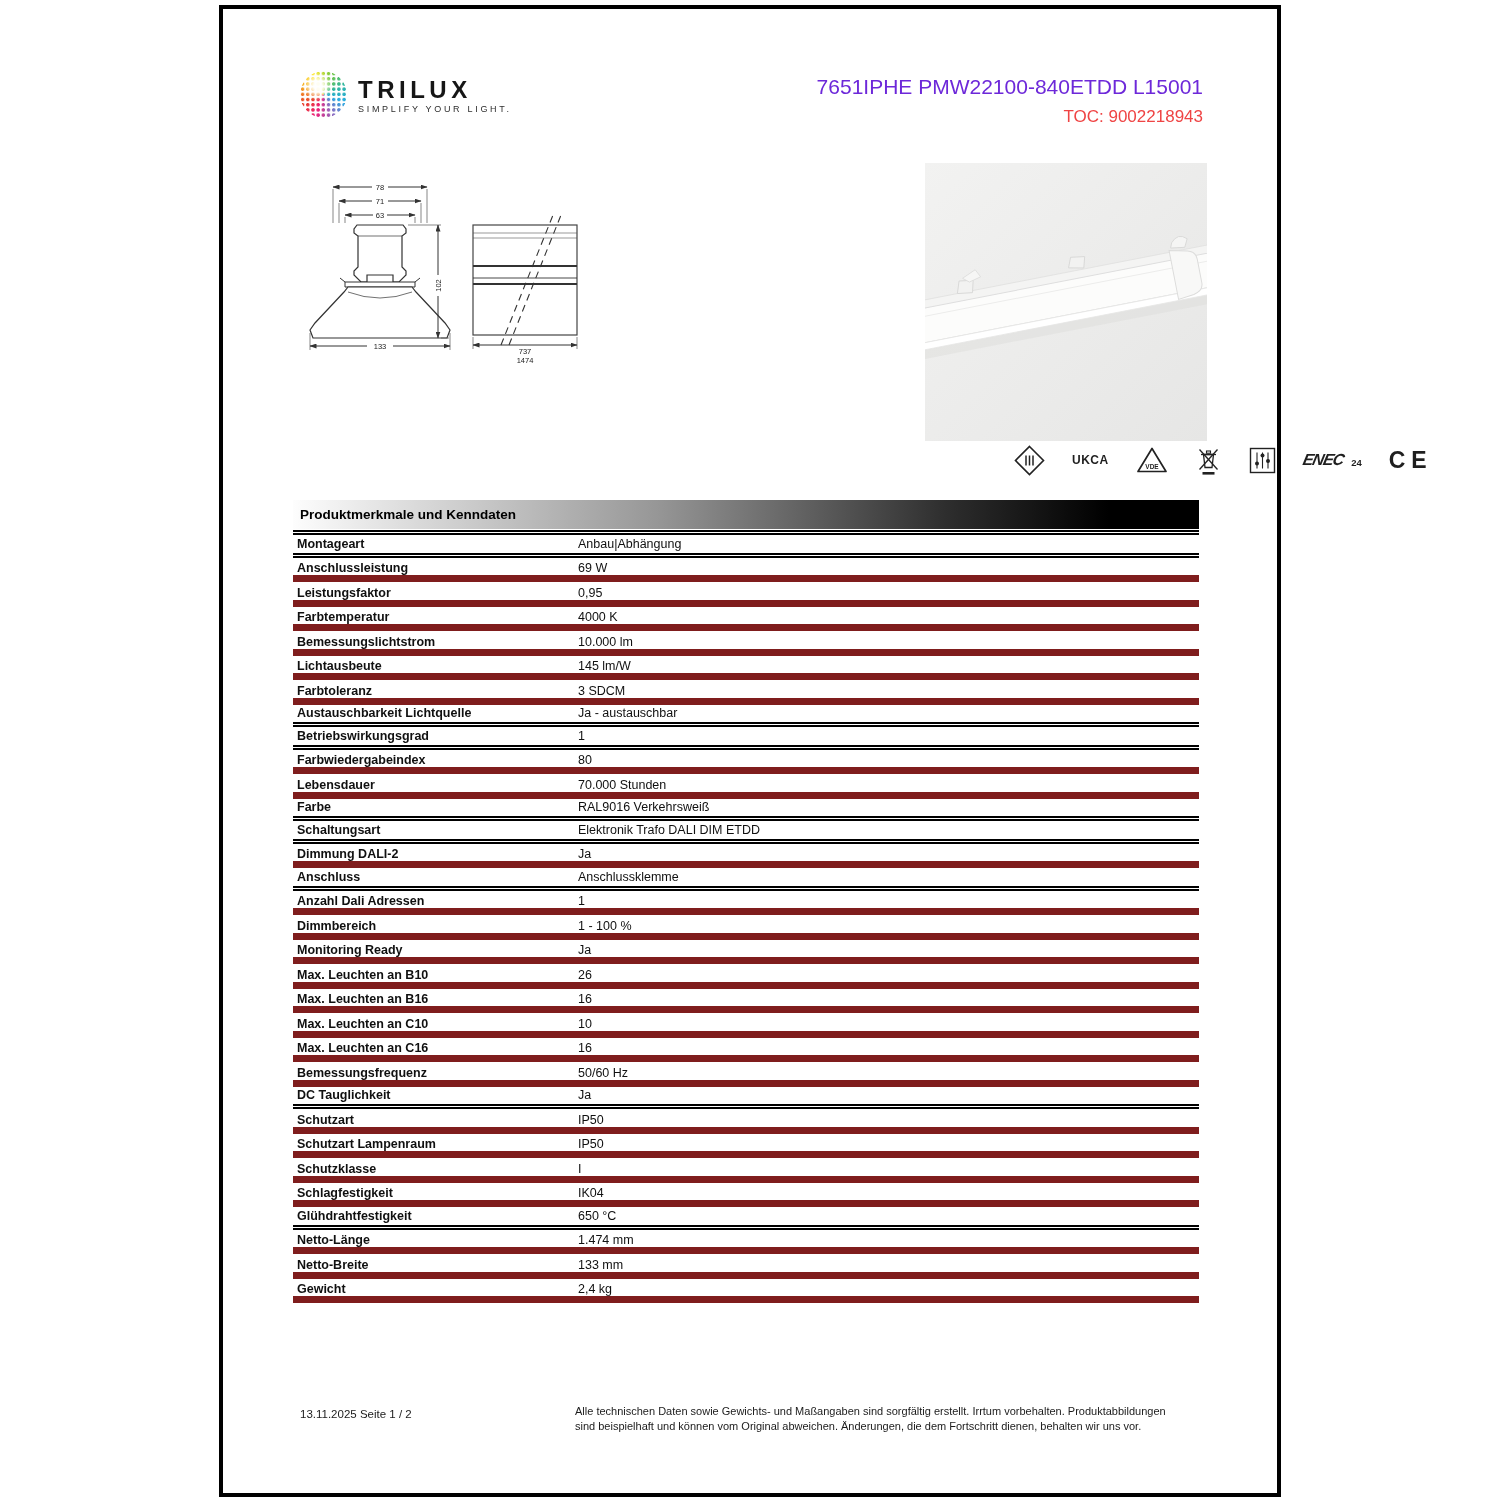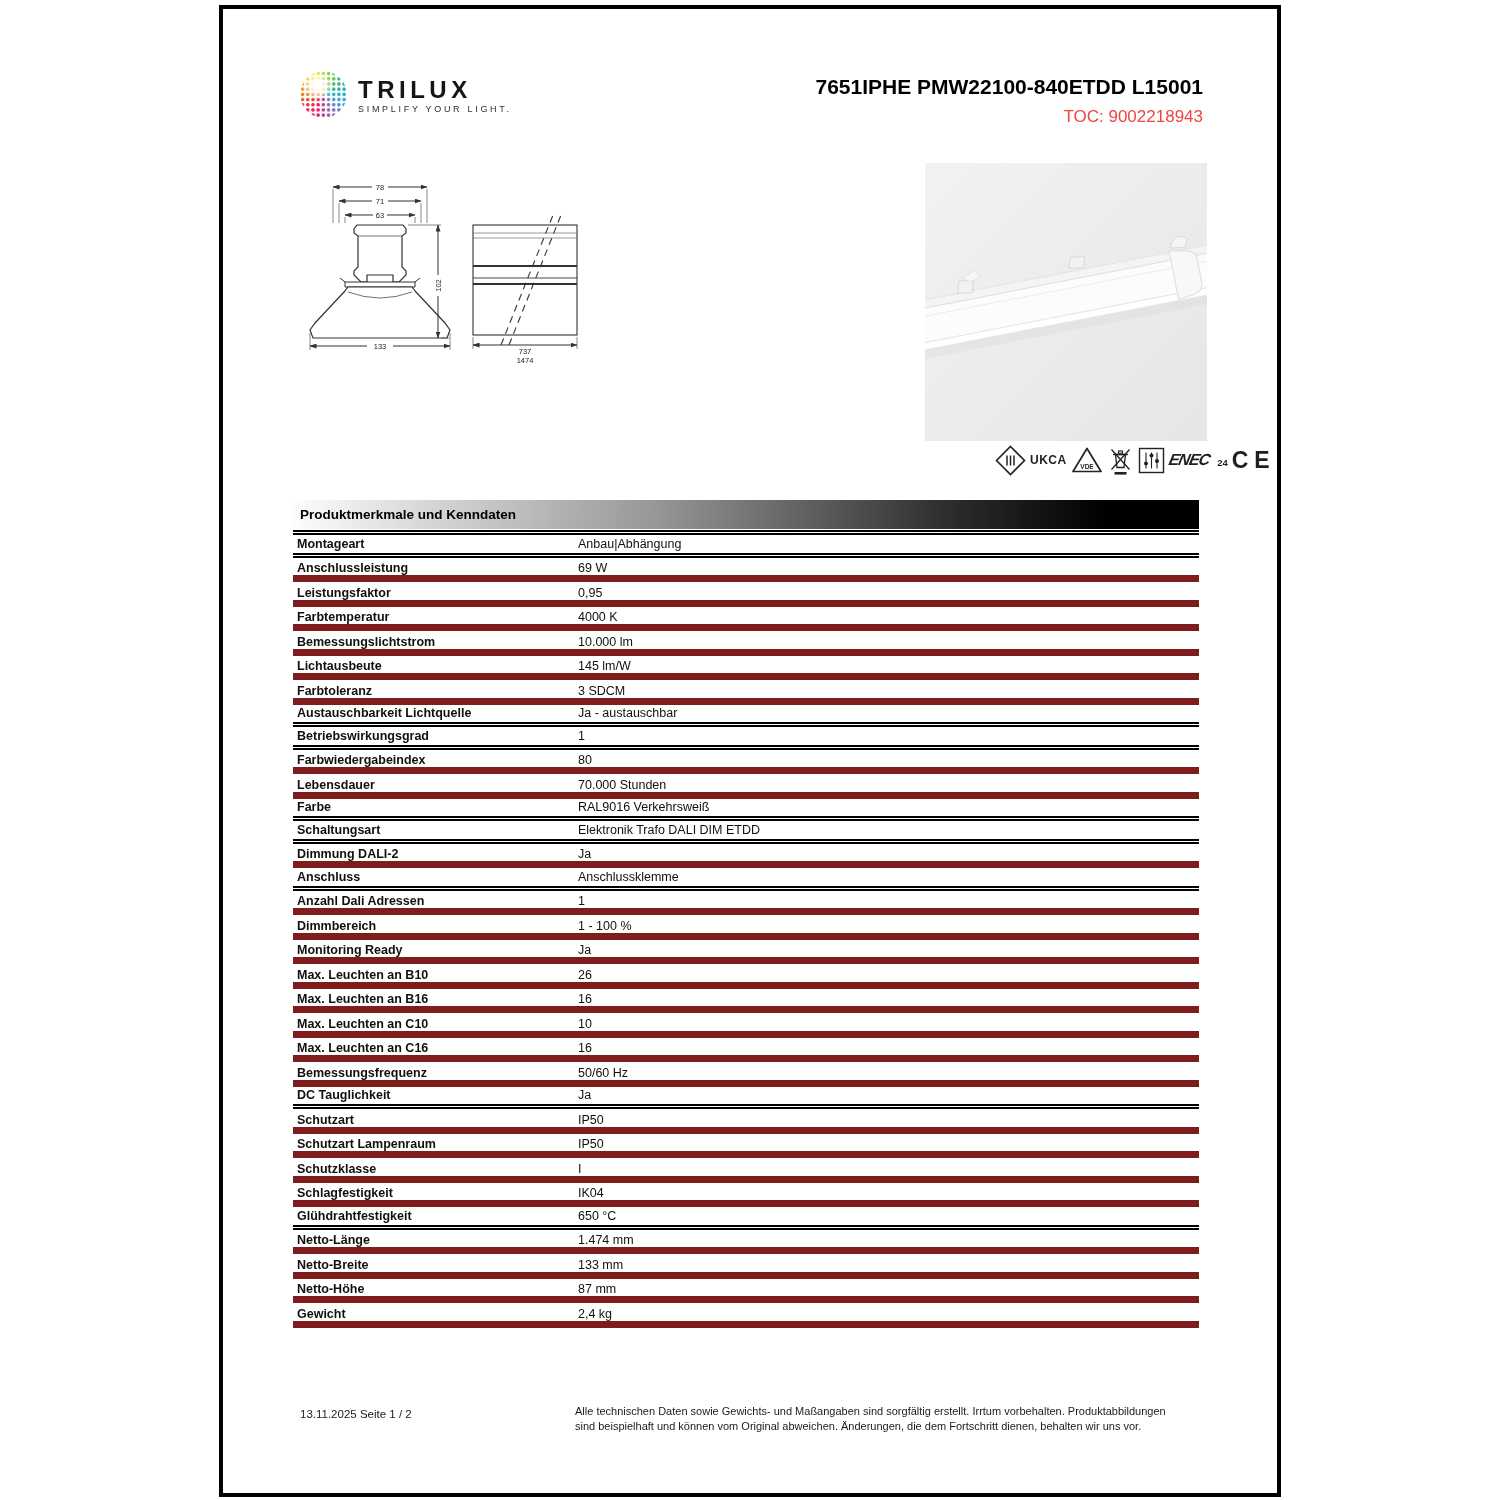--- a/index.html
+++ b/index.html
@@ -21,28 +21,28 @@
     -webkit-mask-image:radial-gradient(circle,#000 1.5px,transparent 2px);
     -webkit-mask-size:5.2px 5.2px;
     mask-image:radial-gradient(circle,#000 1.5px,transparent 2px);
     mask-size:5.2px 5.2px;
   }
   .brand-text{margin-left:11px;padding-top:8px;}
   .brand-name{font-size:24px;font-weight:bold;letter-spacing:4.5px;color:#161616;line-height:22px;}
   .brand-tagline{font-size:9px;letter-spacing:2.7px;color:#2e2e2e;margin-top:3px;}
   
   .header-right{position:absolute;right:74px;top:66px;text-align:right;}
-  .product-title{font-size:21px;font-weight:bold;color:#000000;}
+  .product-title{font-size:21px;font-weight:normal;color:#6d28d9;}
   .toc{font-size:17px;color:#ef4444;margin-top:8px;}
   
   .drawing{position:absolute;left:72px;top:166px;width:290px;height:190px;}
   svg text{font-family:"Liberation Sans",sans-serif;}
   .photo{position:absolute;left:702px;top:154px;width:282px;height:278px;}
   
-  .certs{position:absolute;left:772px;top:433px;width:444px;height:36px;display:flex;align-items:center;gap:4px;color:#1f1f1f;}
+  .certs{position:absolute;left:791px;top:433px;width:444px;height:36px;display:flex;align-items:center;gap:27px;color:#1f1f1f;}
   .cert{display:flex;align-items:center;justify-content:center;}
   .ukca{font-weight:800;font-size:12px;line-height:10px;letter-spacing:.5px;text-align:center;}
   .enec-wrap{display:flex;align-items:flex-end;}
   .enec{font-style:italic;font-weight:800;font-size:16px;transform:skewX(-12deg);letter-spacing:-1px;}
   .enec-24{font-size:9.5px;font-weight:bold;margin-left:8px;margin-bottom:1px;}
   .ce{font-size:23px;font-weight:600;letter-spacing:6px;}
   
   .table-wrap{position:absolute;left:70px;top:491px;width:906px;}
   .table-title{
     height:29px;box-sizing:border-box;display:flex;align-items:center;padding-left:7px;
@@ -332,24 +332,20 @@
         </div>
         <div class="spec-row sep-single">
           <span class="lbl">Netto-Länge</span>
           <span class="val">1.474 mm</span>
         </div>
         <div class="spec-row sep-single">
           <span class="lbl">Netto-Breite</span>
           <span class="val">133 mm</span>
         </div>
         <div class="spec-row sep-single">
-          <span class="lbl">Netto-Höhe</span>
-          <span class="val">87 mm</span>
-        </div>
-        <div class="spec-row sep-single">
           <span class="lbl">Gewicht</span>
           <span class="val">2,4 kg</span>
         </div>
       </div>
   </div>
 
   <div class="footer-date">13.11.2025 Seite 1 / 2</div>
   <div class="footer-disclaimer">Alle technischen Daten sowie Gewichts- und Maßangaben sind sorgfältig erstellt. Irrtum vorbehalten. Produktabbildungen sind beispielhaft und können vom Original abweichen. Änderungen, die dem Fortschritt dienen, behalten wir uns vor.</div>
 
 </div>

